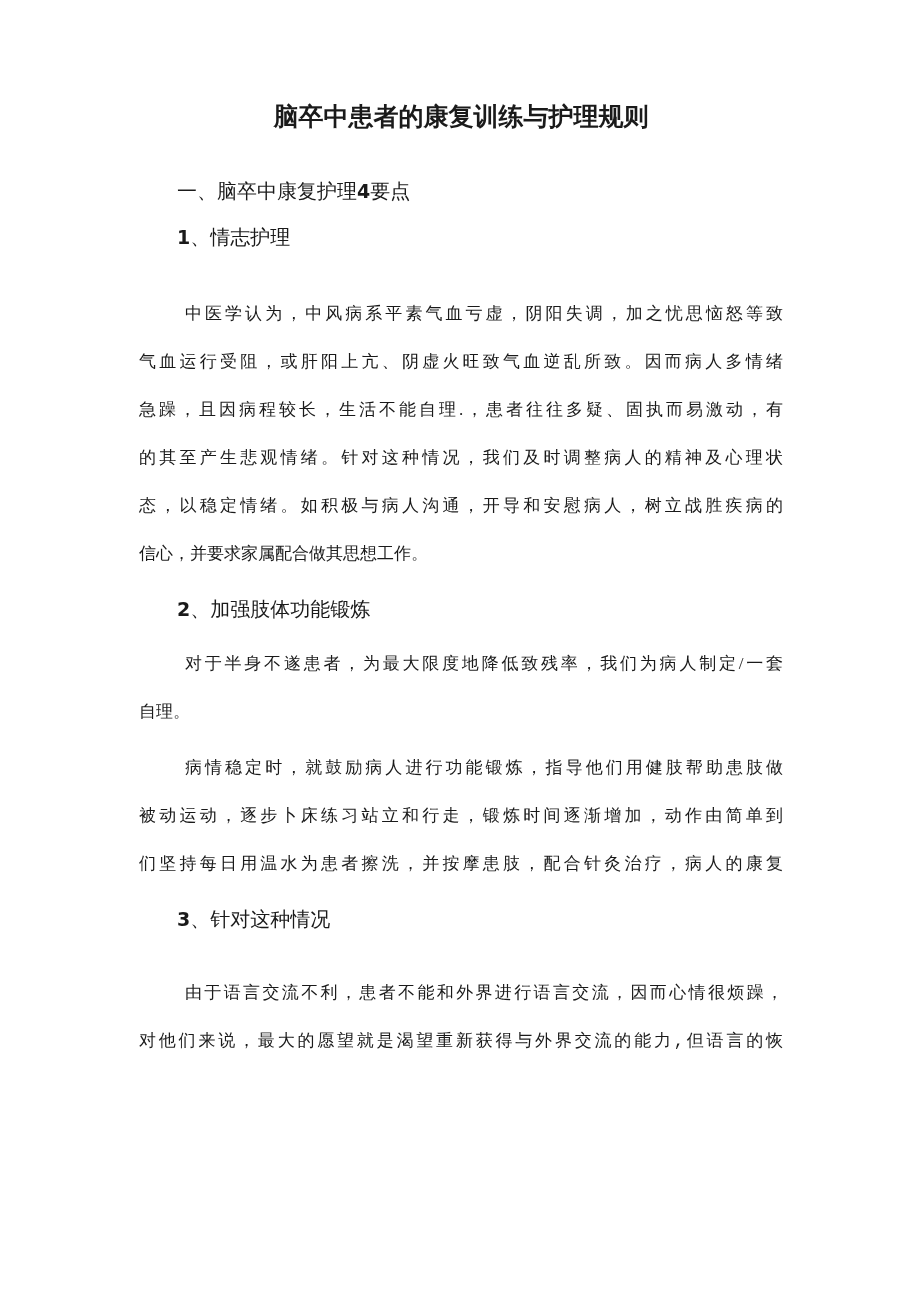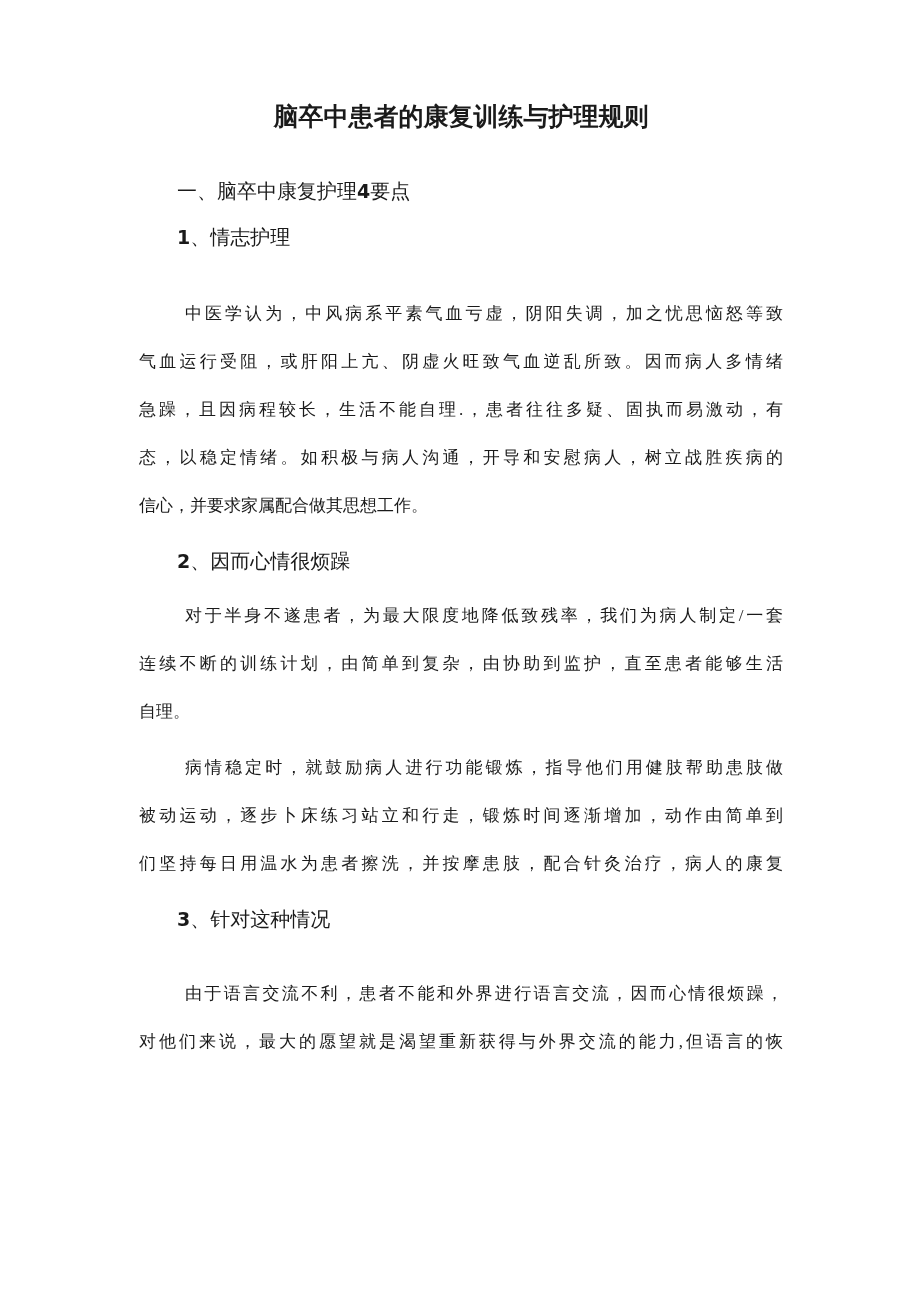--- a/index.html
+++ b/index.html
@@ -36,52 +36,52 @@
   }
   .para { margin: 8px; font-size: 17px; }
   .para .ln {
     line-height: 48px;
     text-align: justify;
     text-align-last: justify;
   }
   .para .ln.ind { text-indent: 46px; }
   .para .ln.end { text-align: center; text-align-last: left; font-family: Liberation Serif, serif; }
   #p1 { margin-top: 30px; }
-  #p4 { margin-top: 28px; }
+  #p4 { margin-top: 28px; font-family: Liberation Mono, monospace; }
 </style>
 </head>
 <body>
 
 <div class="page">
 
   <h1 class="doc-title">脑卒中患者的康复训练与护理规则</h1>
 
   <div class="h-line">
     <span>一、脑卒中康复护理</span><span class="h-num">4</span><span>要点</span>
   </div>
 
   <div class="h-line">
     <span class="h-num">1</span><span>、情志护理</span>
   </div>
 
   <div class="para" id="p1">
     <div class="ln ind">中医学认为，中风病系平素气血亏虚，阴阳失调，加之忧思恼怒等致</div>
     <div class="ln">气血运行受阻，或肝阳上亢、阴虚火旺致气血逆乱所致。因而病人多情绪</div>
     <div class="ln">急躁，且因病程较长，生活不能自理.，患者往往多疑、固执而易激动，有</div>
+    <div class="ln">的其至产生悲观情绪。针对这种情况，我们及时调整病人的精神及心理状</div>
     <div class="ln">态，以稳定情绪。如积极与病人沟通，开导和安慰病人，树立战胜疾病的</div>
     <div class="ln end">信心，并要求家属配合做其思想工作。</div>
   </div>
 
   <div class="h-line">
-    <span class="h-num">2</span><span>、因而心情很烦躁</span>
+    <span class="h-num">2</span><span>、加强肢体功能锻炼</span>
   </div>
 
   <div class="para" id="p2">
     <div class="ln ind">对于半身不遂患者，为最大限度地降低致残率，我们为病人制定/一套</div>
-    <div class="ln">连续不断的训练计划，由简单到复杂，由协助到监护，直至患者能够生活</div>
     <div class="ln end">自理。</div>
   </div>
 
   <div class="para" id="p3">
     <div class="ln ind">病情稳定时，就鼓励病人进行功能锻炼，指导他们用健肢帮助患肢做</div>
     <div class="ln">被动运动，逐步卜床练习站立和行走，锻炼时间逐渐增加，动作由简单到</div>
     <div class="ln">们坚持每日用温水为患者擦洗，并按摩患肢，配合针灸治疗，病人的康复</div>
   </div>
 
   <div class="h-line">

